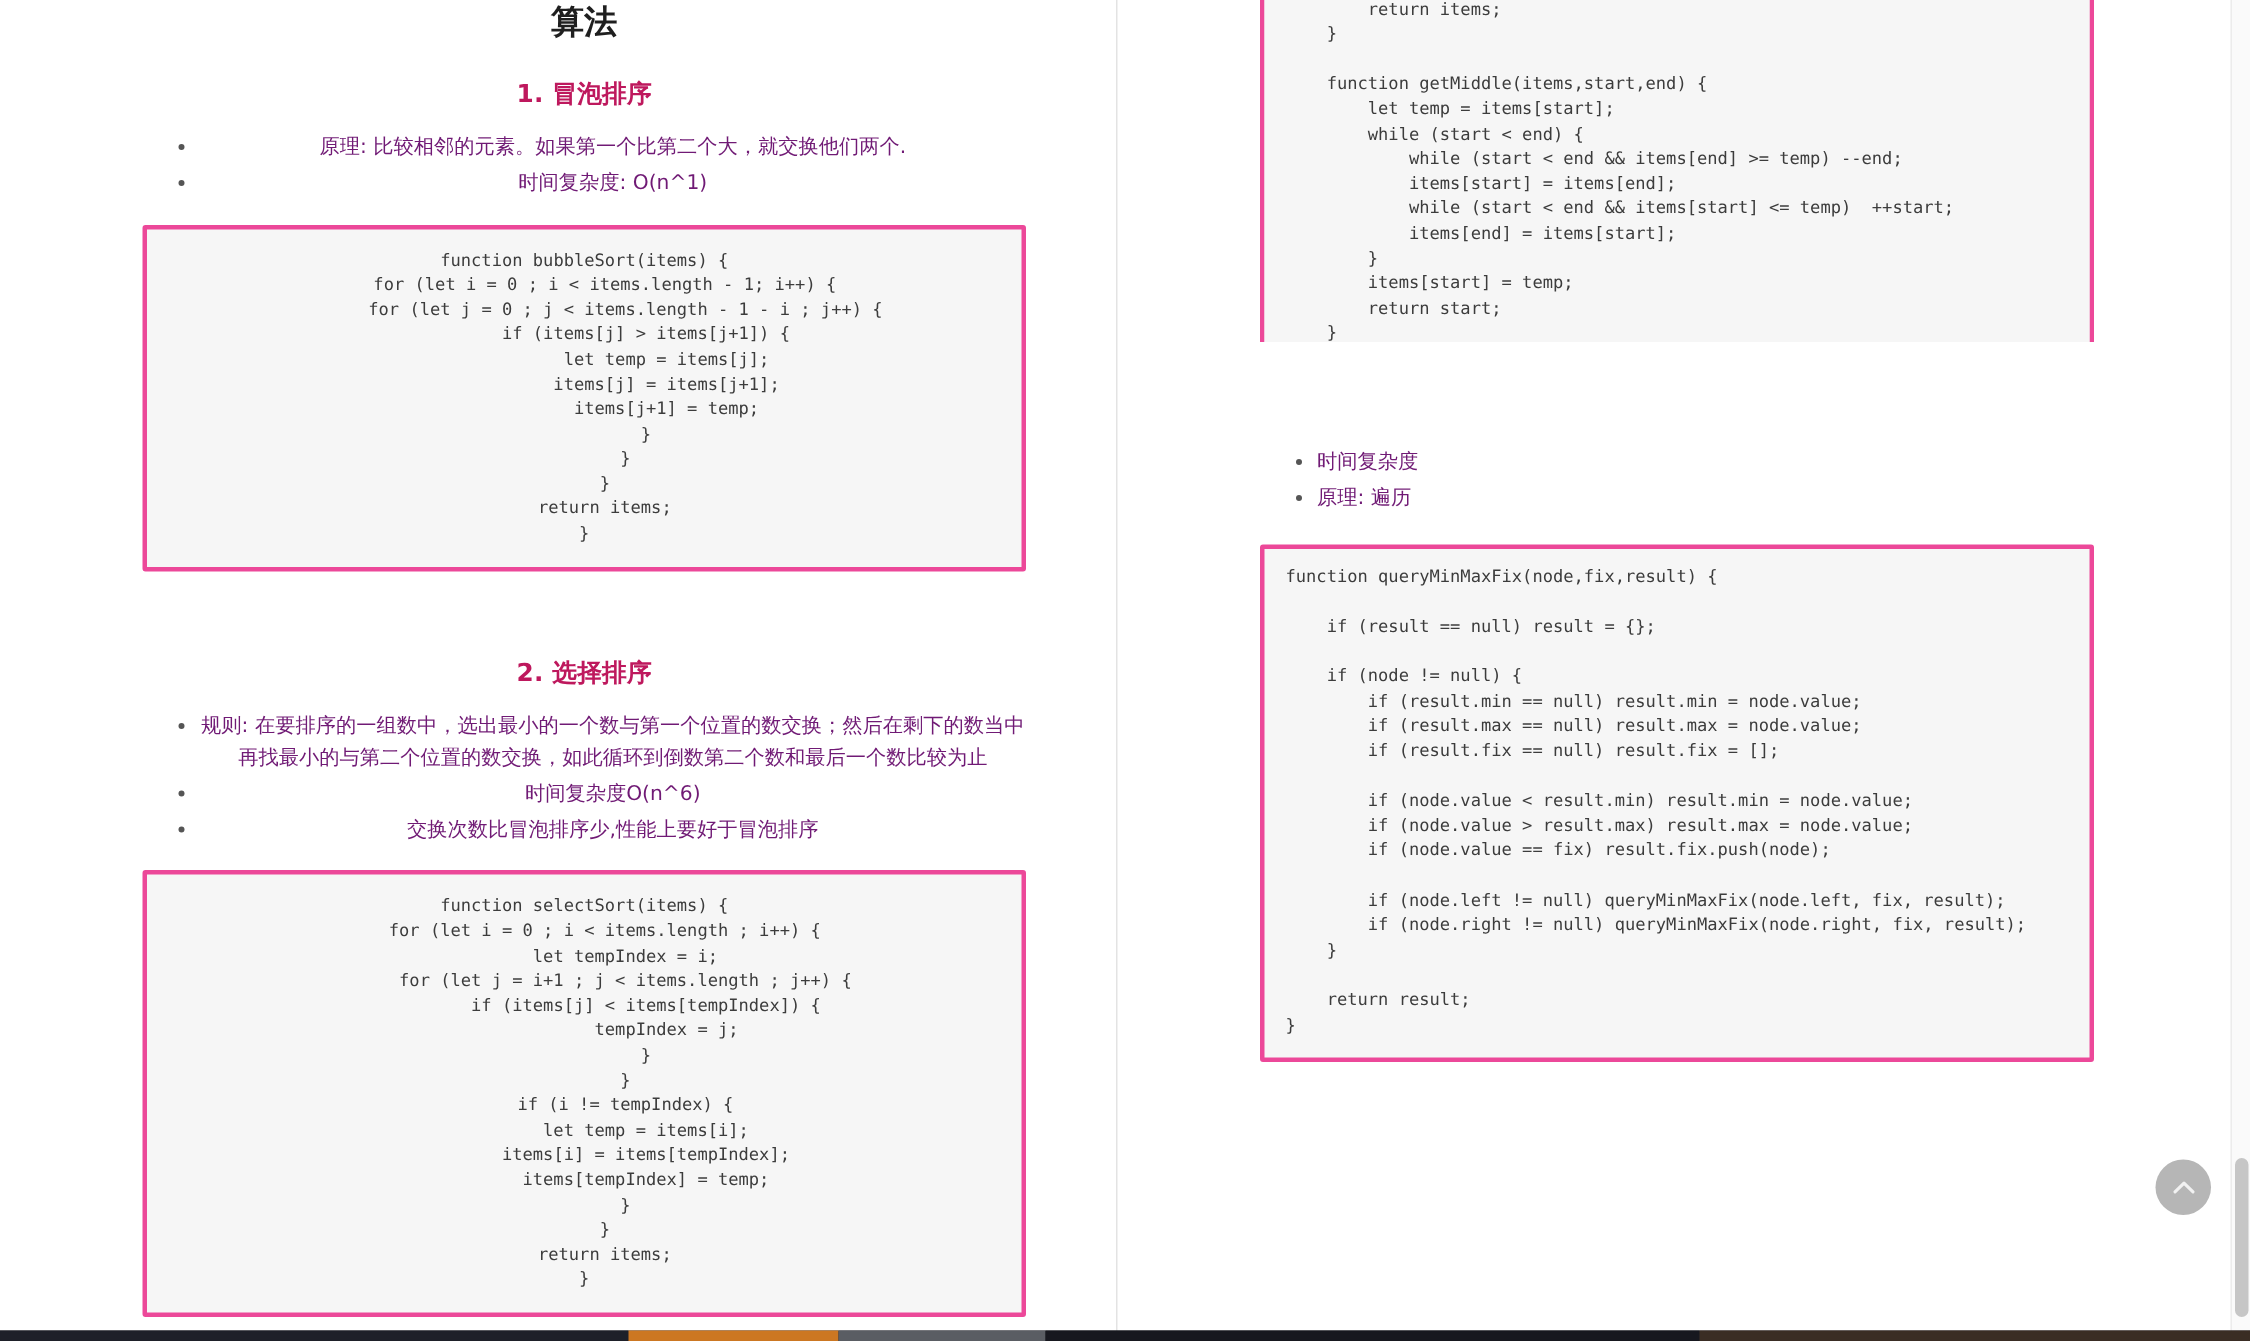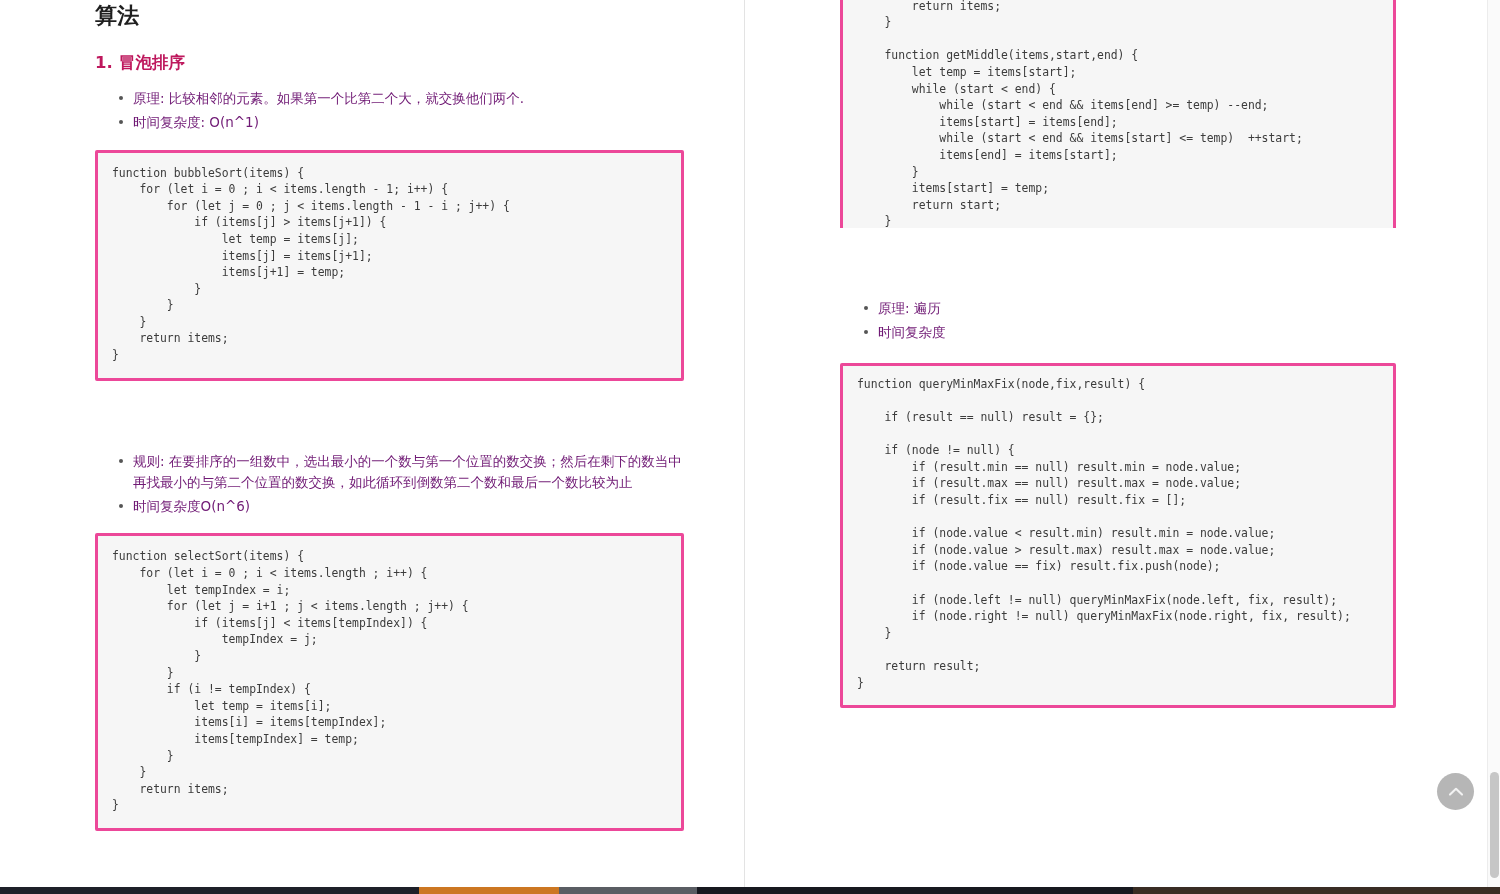--- a/index.html
+++ b/index.html
@@ -26,21 +26,21 @@
     width: 1480px;
     height: 888px;
     display: flex;
   }
 
   .col {
     position: relative;
     height: 888px;
     overflow: hidden;
   }
-  .col-left  { width: 744px; padding: 0 60px 0 95px; }
+  .col-left  { width: 744px; padding: 0 60px 0 95px; text-align: center; }
   .col-right { width: 736px; padding: 0 84px 0 96px; }
 
   .col-divider {
     position: absolute;
     top: 0;
     left: 744px;
     width: 1px;
     height: 888px;
     background: #e3e3e3;
   }
@@ -197,23 +197,25 @@
             }
         }
     }
     return items;
 }</pre>
       </div>
 
       <div class="sec-spacer-lg"></div>
 
       <div>
+        <h2 class="sec-title cjk">2. 选择排序</h2>
         <ul class="bullets">
           <li class="cjk">规则: 在要排序的一组数中，选出最小的一个数与第一个位置的数交换；然后在剩下的数当中再找最小的与第二个位置的数交换，如此循环到倒数第二个数和最后一个数比较为止</li>
           <li class="cjk">时间复杂度O(n^6)</li>
+          <li class="cjk">交换次数比冒泡排序少,性能上要好于冒泡排序</li>
         </ul>
         <pre class="codeblock">function selectSort(items) {
     for (let i = 0 ; i &lt; items.length ; i++) {
         let tempIndex = i;
         for (let j = i+1 ; j &lt; items.length ; j++) {
             if (items[j] &lt; items[tempIndex]) {
                 tempIndex = j;
             }
         }
         if (i != tempIndex) {
@@ -252,22 +254,22 @@
         }
         items[start] = temp;
         return start;
     }</pre>
       </div>
 
       <div class="sec-spacer-lg"></div>
 
       <div>
         <ul class="bullets">
+          <li class="cjk">时间复杂度</li>
           <li class="cjk">原理: 遍历</li>
-          <li class="cjk">时间复杂度</li>
         </ul>
         <pre class="codeblock tight">function queryMinMaxFix(node,fix,result) {
 
     if (result == null) result = {};
 
     if (node != null) {
         if (result.min == null) result.min = node.value;
         if (result.max == null) result.max = node.value;
         if (result.fix == null) result.fix = [];
 

